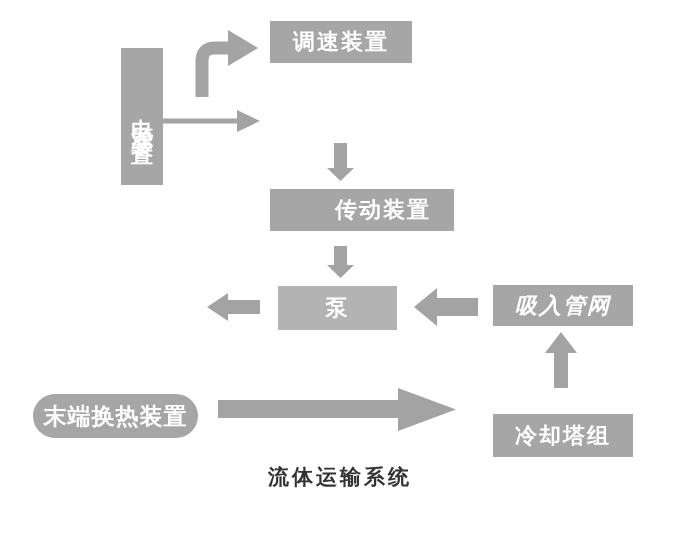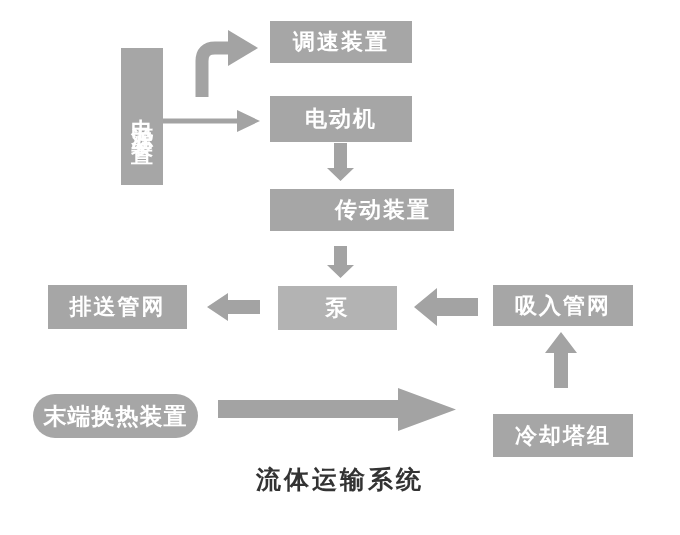--- a/index.html
+++ b/index.html
@@ -42,21 +42,21 @@
   }
   .node.small-spacing { letter-spacing: 1px; font-size: 23px; }
   .caption {
     position: absolute;
     left: 0;
     top: 463px;
     width: 680px;
     text-align: center;
     font-family: "DejaVu Serif", "Liberation Serif", serif;
     font-weight: 600;
-    font-size: 25px;
+    font-size: 21px;
     letter-spacing: 3px;
     color: var(--caption_text, #333333);
   }
 </style>
 </head>
 <body>
 
 <div class="canvas">
 
   <svg class="arrow-layer" viewBox="0 0 680 535" xmlns="http://www.w3.org/2000/svg">
@@ -81,29 +81,27 @@
 
     <polygon points="561,332 577,353 568,353 568,388 554,388 554,353 545,353" style="fill:var(--arrow,#a3a3a3);"></polygon>
 
     <polygon points="218,400 398,400 398,388 456,409.5 398,431 398,418 218,418" style="fill:var(--arrow,#a3a3a3);"></polygon>
   </svg>
 
   <div class="node vertical" style="left:121px; top:48px; width:42px; height:137px;">电源装置</div>
 
   <div class="node" style="left:270px; top:21px; width:142px; height:42px;">调速装置</div>
 
-  <div class="node" style="left:270px; top:96px; width:142px; height:46px;">电动机</div>
 
   <div class="node" style="left:270px; top:189px; width:142px; height:42px;padding-left:42px;">传动装置</div>
 
   <div class="node pump" style="left:278px; top:286px; width:119px; height:44px;">泵</div>
 
-  <div class="node" style="left:48px; top:285px; width:139px; height:44px;">排送管网</div>
 
-  <div class="node" style="left:493px; top:285px; width:140px; height:41px;">吸入管网</div>
+  <div class="node" style="left:493px; top:285px; width:140px; height:41px;font-style:italic;">吸入管网</div>
 
   <div class="node small-spacing" style="left:33px; top:394px; width:165px; height:44px;border-radius:22px;">末端换热装置</div>
 
   <div class="node" style="left:493px; top:414px; width:140px; height:43px;">冷却塔组</div>
 
   <div class="caption">流体运输系统</div>
 
 </div>
 
 </body></html>

